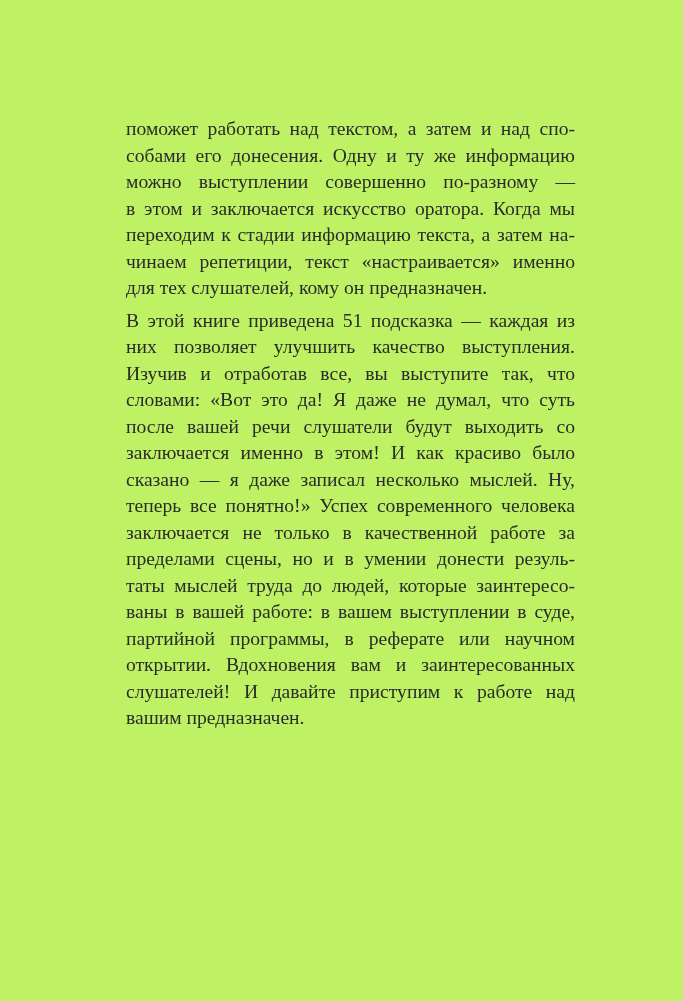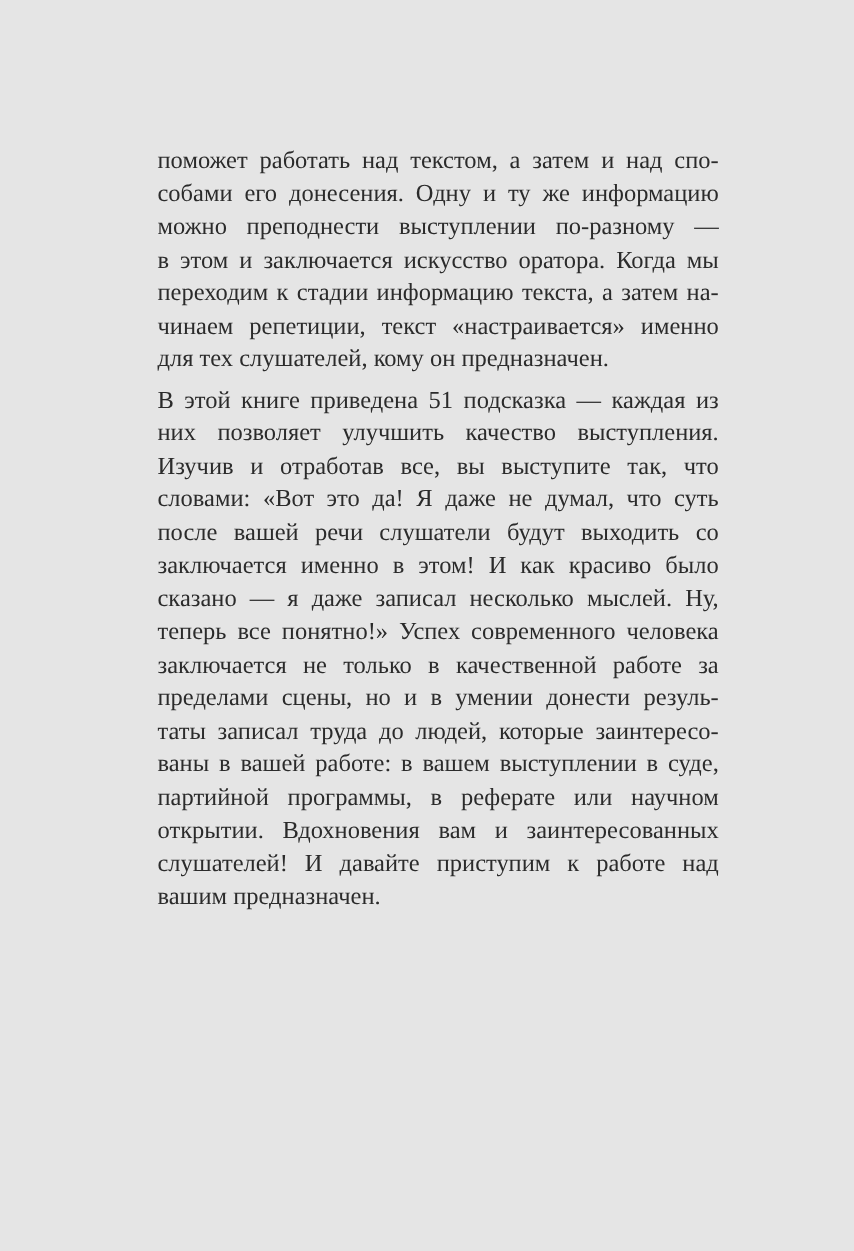--- a/index.html
+++ b/index.html
@@ -11,21 +11,21 @@
       width: 683px;
       height: 1001px;
       position: relative;
       overflow: hidden;
     }
     .page {
       position: absolute;
       left: 0; top: 0;
       width: 683px;
       height: 1001px;
-      background: #e5e5e5;
+      background: #bef264;
     }
     .text-block {
       position: absolute;
       left: 126px;
       top: 116px;
       width: 449px;
       font-family: "Liberation Serif", "DejaVu Serif", serif;
       font-size: 19.6px;
       color: #2b2b2b;
     }
@@ -49,38 +49,38 @@
     }
   </style>
 </head>
 <body>
 
 <div class="page">
   <div class="text-block">
     <p class="para">
       <span class="line">поможет работать над текстом, а затем и над спо-</span>
       <span class="line">собами его донесения. Одну и ту же информацию</span>
-      <span class="line">можно преподнести выступлении по-разному —</span>
+      <span class="line">можно выступлении совершенно по-разному —</span>
       <span class="line">в этом и заключается искусство оратора. Когда мы</span>
       <span class="line">переходим к стадии информацию текста, а затем на-</span>
       <span class="line">чинаем репетиции, текст «настраивается» именно</span>
       <span class="line last">для тех слушателей, кому он предназначен.</span>
     </p>
     <p class="para">
       <span class="line">В этой книге приведена 51 подсказка — каждая из</span>
       <span class="line">них позволяет улучшить качество выступления.</span>
       <span class="line">Изучив и отработав все, вы выступите так, что</span>
       <span class="line">словами: «Вот это да! Я даже не думал, что суть</span>
       <span class="line">после вашей речи слушатели будут выходить со</span>
       <span class="line">заключается именно в этом! И как красиво было</span>
       <span class="line">сказано — я даже записал несколько мыслей. Ну,</span>
       <span class="line">теперь все понятно!» Успех современного человека</span>
       <span class="line">заключается не только в качественной работе за</span>
       <span class="line">пределами сцены, но и в умении донести резуль-</span>
-      <span class="line">таты записал труда до людей, которые заинтересо-</span>
+      <span class="line">таты мыслей труда до людей, которые заинтересо-</span>
       <span class="line">ваны в вашей работе: в вашем выступлении в суде,</span>
       <span class="line">партийной программы, в реферате или научном</span>
       <span class="line">открытии. Вдохновения вам и заинтересованных</span>
       <span class="line">слушателей! И давайте приступим к работе над</span>
       <span class="line last">вашим предназначен.</span>
     </p>
   </div>
 </div>
 
 </body></html>

